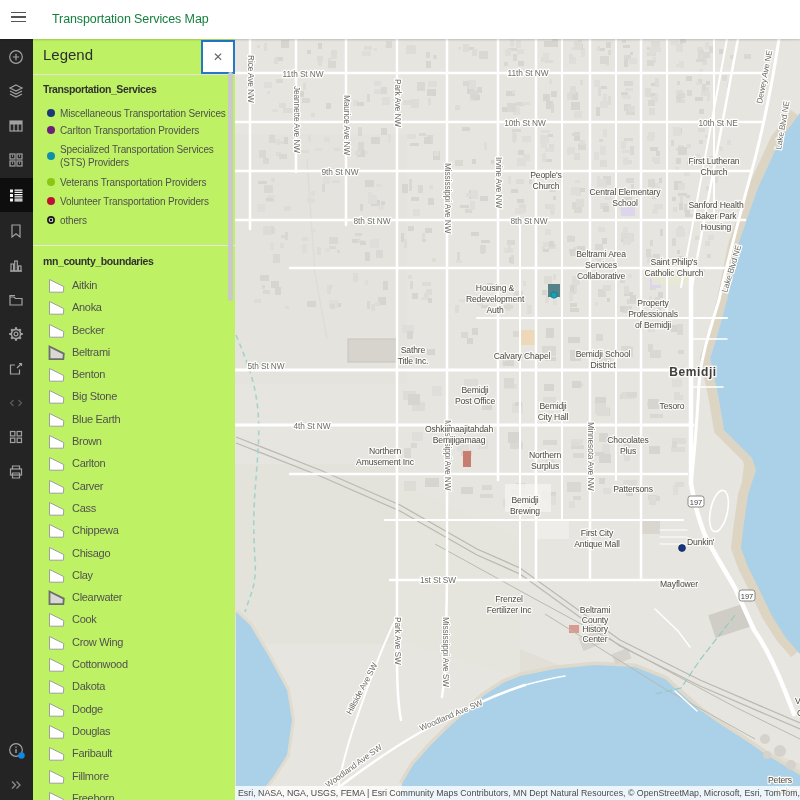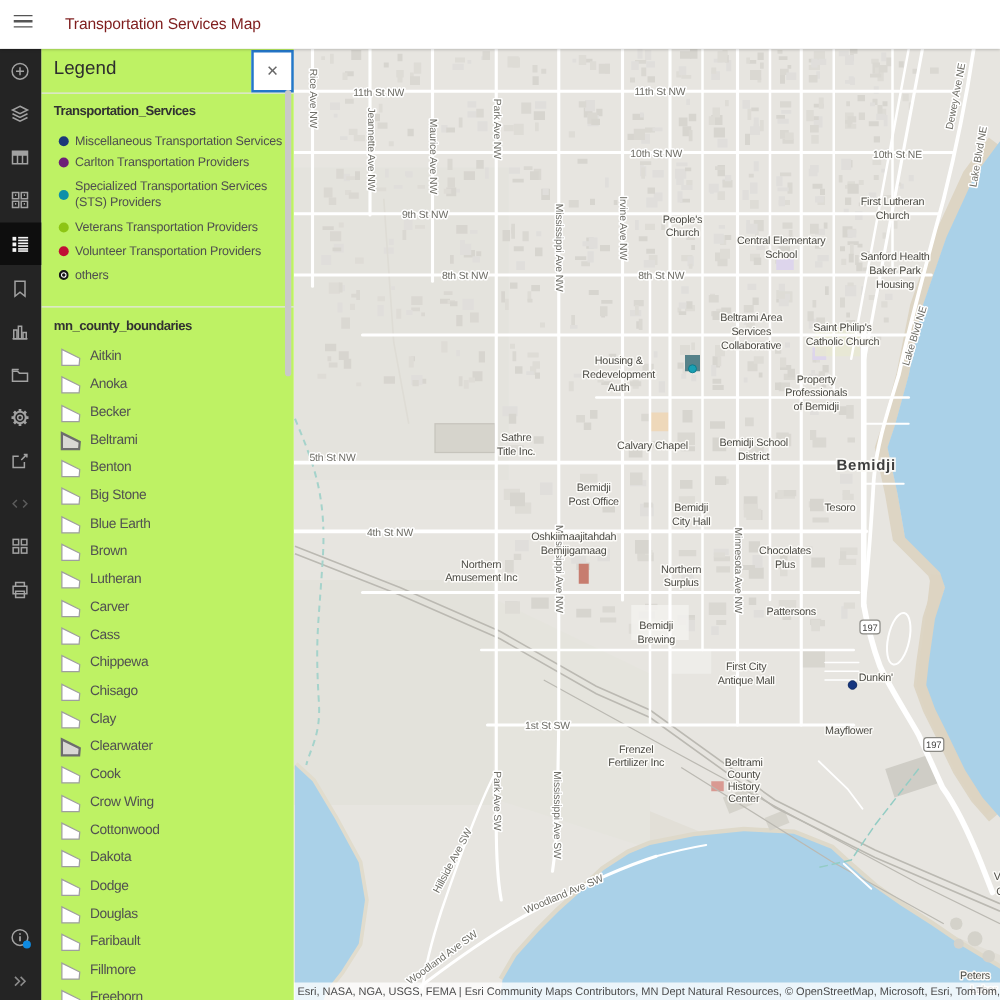--- a/index.html
+++ b/index.html
@@ -2,21 +2,21 @@
 <html><head>
 <meta charset="utf-8">
 <style>
   * { margin:0; padding:0; box-sizing:border-box; }
   html,body { width:800px; height:800px; overflow:hidden;
     font-family:"Liberation Sans", sans-serif; background:#fff; }
   #topbar { position:absolute; left:0; top:0; width:800px; height:39px;
      background:#fff; z-index:30; box-shadow:0 1px 2px rgba(0,0,0,.18); }
   #burger { position:absolute; left:11px; top:12px; width:15px; height:12px; }
   #burger div { height:1.2px; background:#555; margin-bottom:3.3px; }
-  #title { position:absolute; left:52px; top:12px; font-size:12.5px; color:#7f1d1d; letter-spacing:-0.1px; }
+  #title { position:absolute; left:52px; top:12px; font-size:12.5px; color:#15803d; letter-spacing:-0.1px; }
   #sidebar { position:absolute; left:0; top:39px; width:33px; height:761px; background:#242424; z-index:20; }
   .sic { position:absolute; left:8px; width:17px; height:17px; }
   .acttile { position:absolute; left:0; width:33px; height:34px; background:#0e0e0e; }
   #panel { position:absolute; left:33px; top:39px; width:202px; height:761px; background:#bef264; z-index:10; }
   #phead { position:absolute; left:0; top:0; width:202px; height:36px; border-bottom:1px solid #e3e3e3; }
   #ptitle { position:absolute; left:10px; top:7px; font-size:15px; color:#2e2e2e; }
   #pclose { position:absolute; left:168px; top:1px; width:34px; height:34px; border:2px solid #2477c9; background:#fff;
      color:#666; font-size:12px; text-align:center; line-height:30px; }
   #scrollbar { position:absolute; left:195px; top:33px; width:5px; height:229px; border-radius:3px; background:#c9c9c9; }
   .sect { position:absolute; left:10px; font-size:10.5px; letter-spacing:-0.4px; font-weight:bold; color:#323232; }
@@ -1034,21 +1034,21 @@
 <div class="crow">
         <svg width="17" height="17" viewBox="0 0 17 17">
           <polygon points="1.5,2.5 15.8,9.6 15.3,15.2 1.5,15.2" fill="#fff" stroke="#9f9f9f" stroke-width="1"></polygon>
         </svg>
         <span>Brown</span>
       </div>
 <div class="crow">
         <svg width="17" height="17" viewBox="0 0 17 17">
           <polygon points="1.5,2.5 15.8,9.6 15.3,15.2 1.5,15.2" fill="#fff" stroke="#9f9f9f" stroke-width="1"></polygon>
         </svg>
-        <span>Lutheran</span>
+        <span>Carlton</span>
       </div>
 <div class="crow">
         <svg width="17" height="17" viewBox="0 0 17 17">
           <polygon points="1.5,2.5 15.8,9.6 15.3,15.2 1.5,15.2" fill="#fff" stroke="#9f9f9f" stroke-width="1"></polygon>
         </svg>
         <span>Carver</span>
       </div>
 <div class="crow">
         <svg width="17" height="17" viewBox="0 0 17 17">
           <polygon points="1.5,2.5 15.8,9.6 15.3,15.2 1.5,15.2" fill="#fff" stroke="#9f9f9f" stroke-width="1"></polygon>

